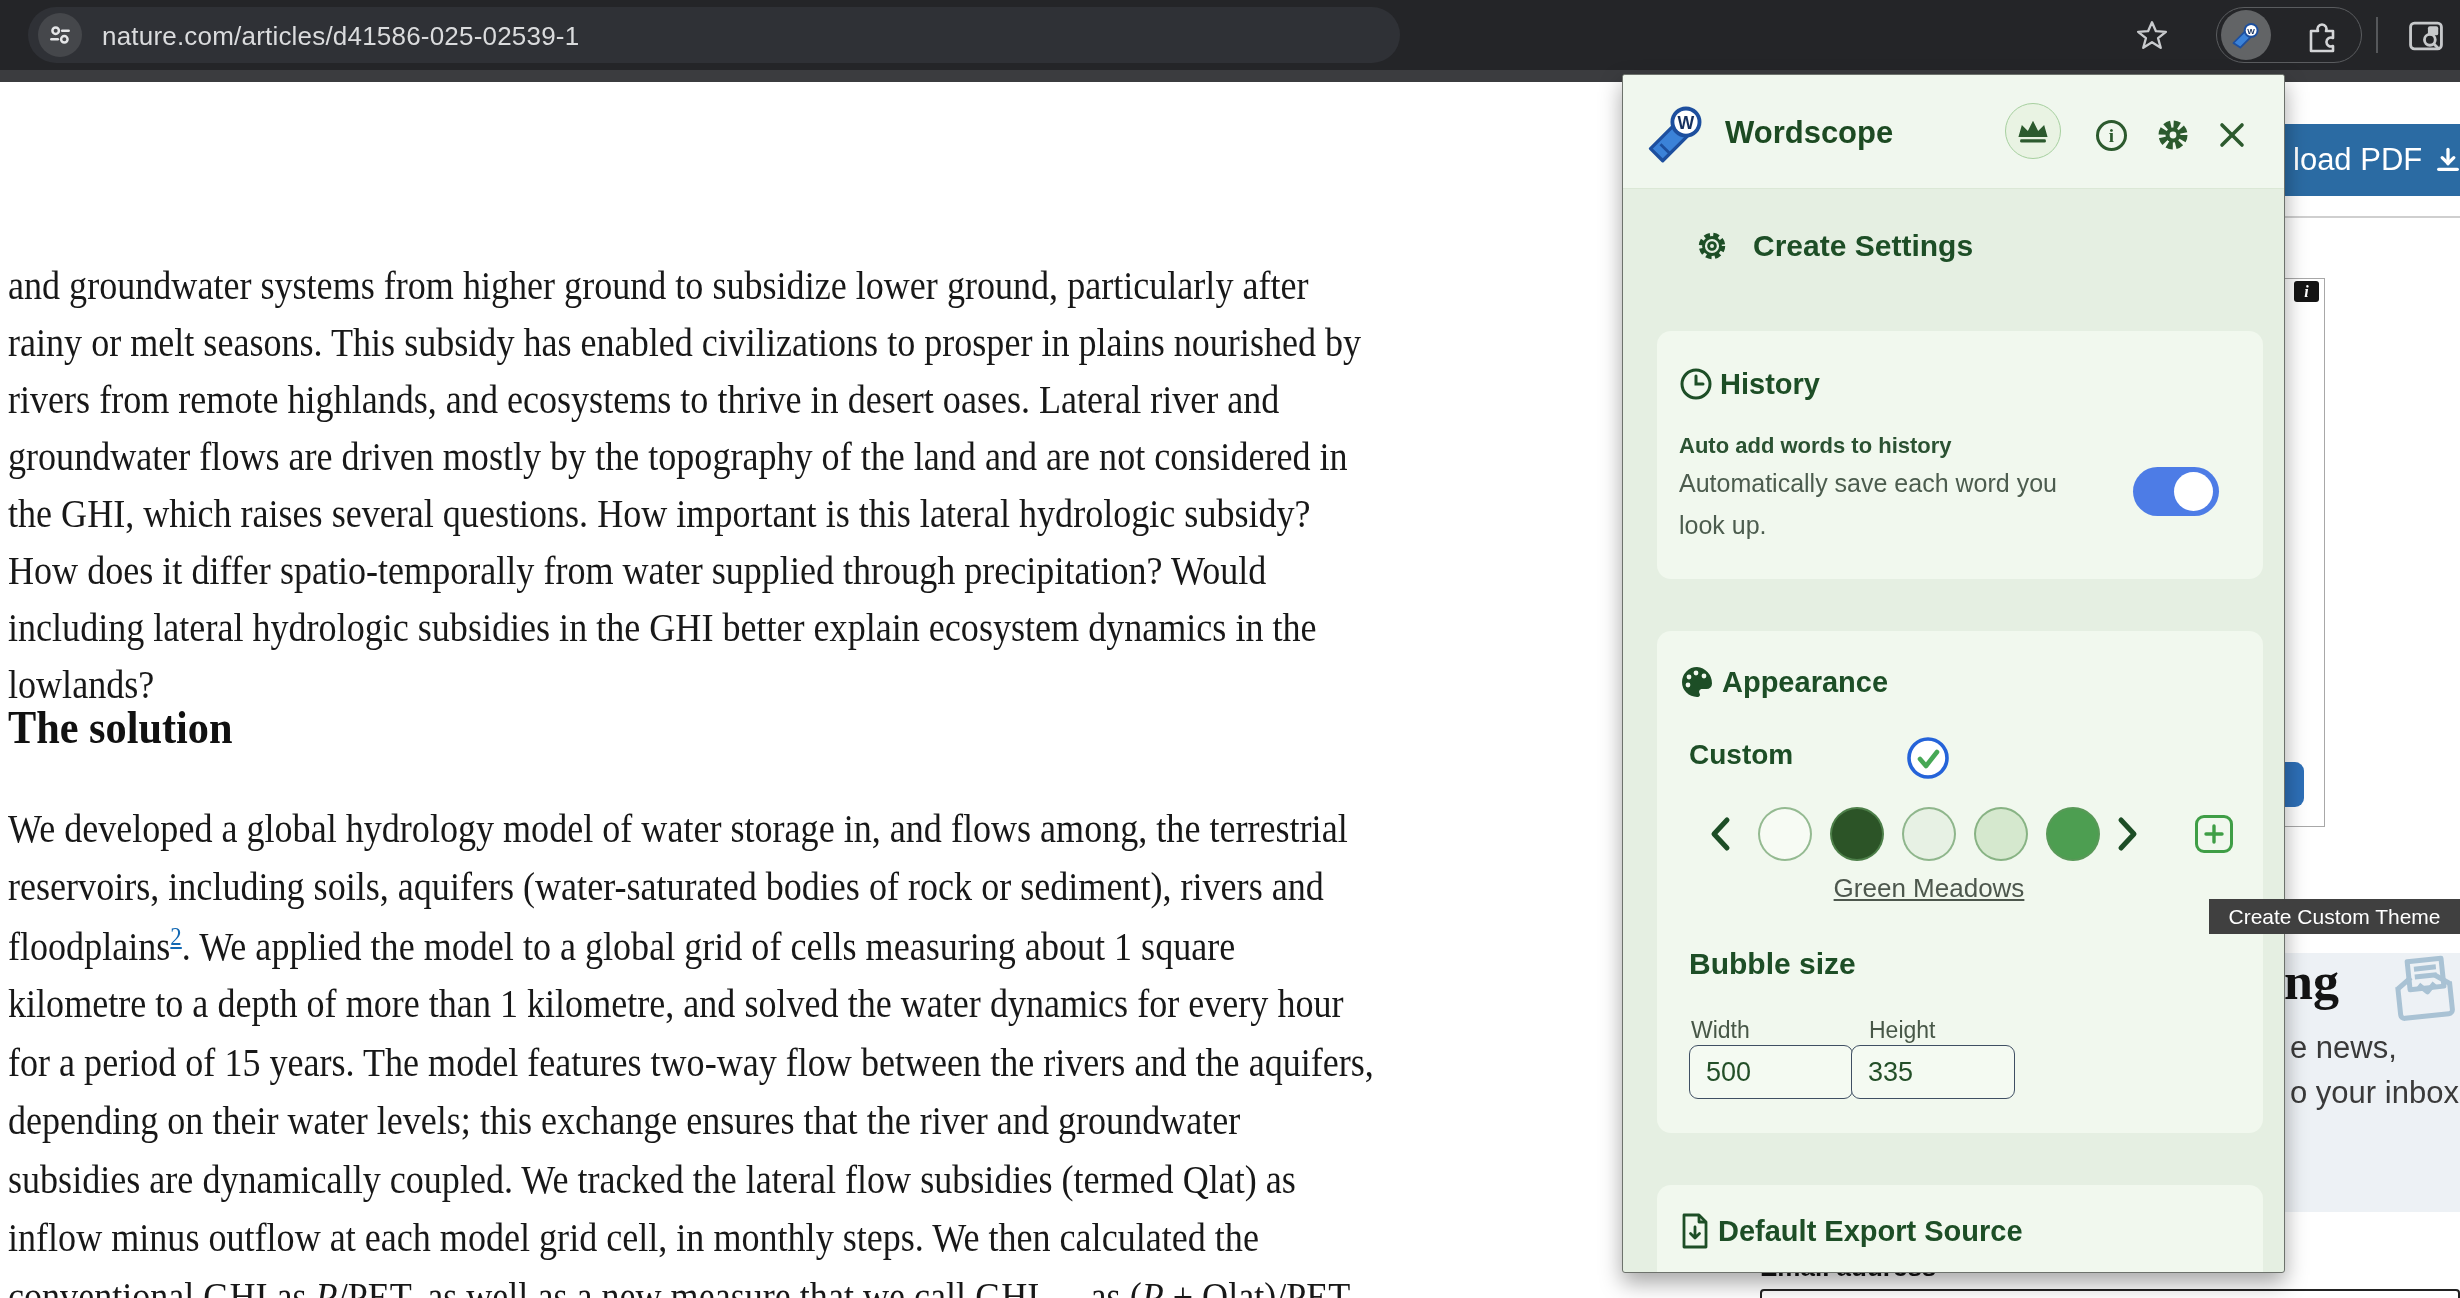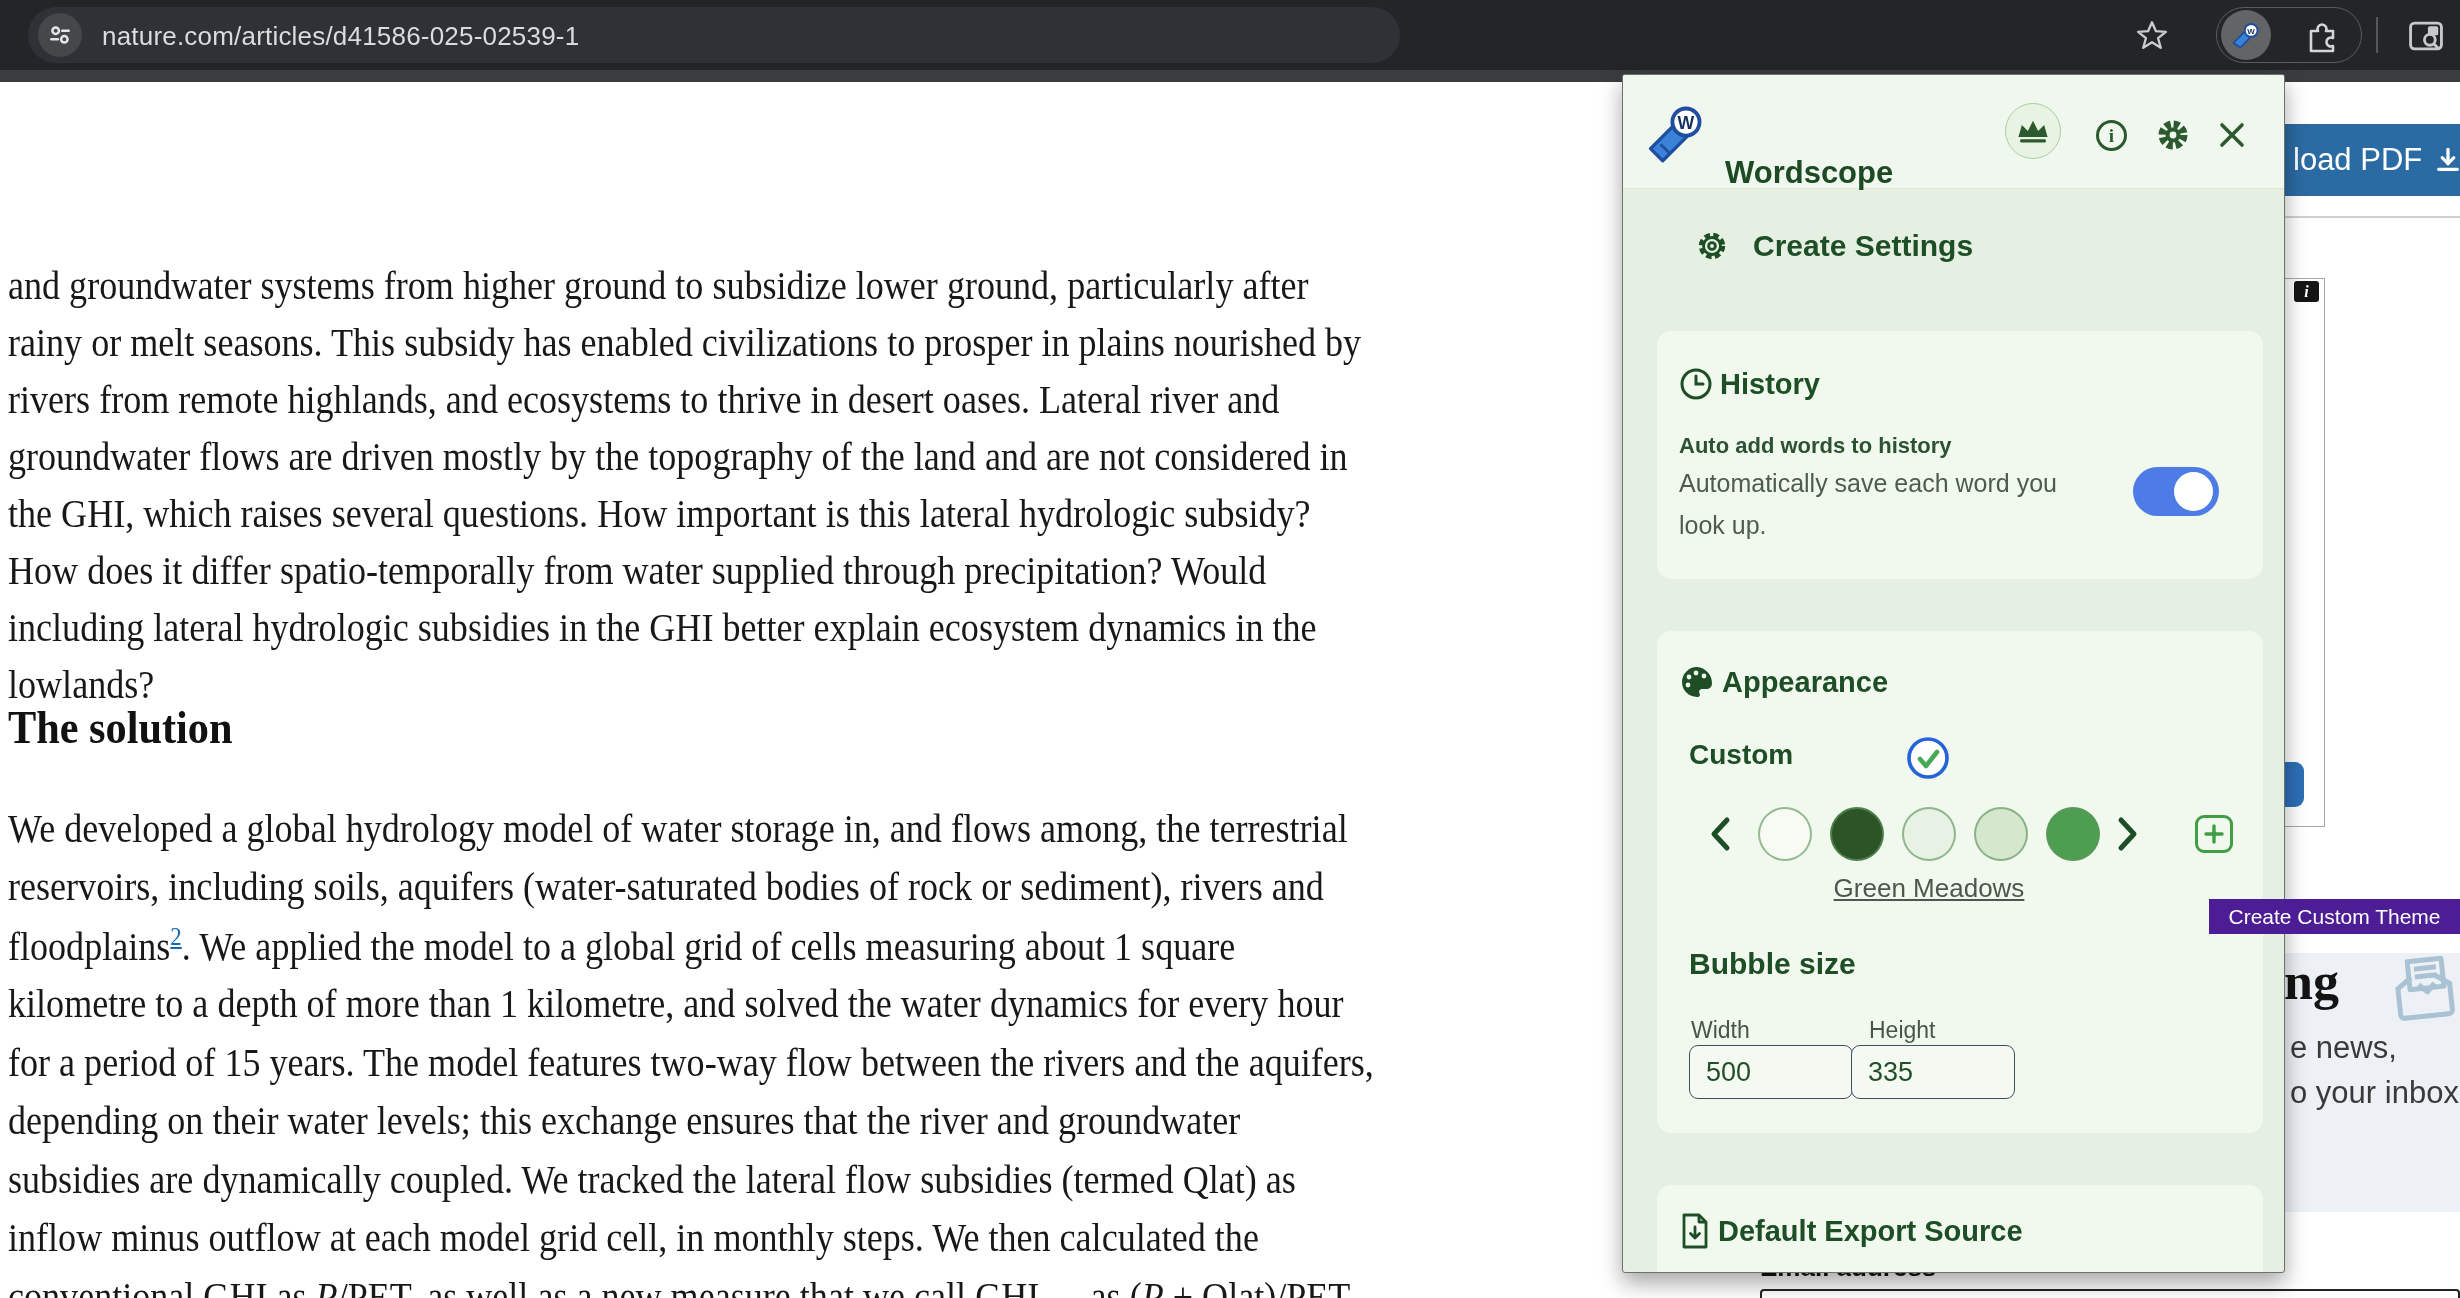--- a/index.html
+++ b/index.html
@@ -55,21 +55,21 @@
   #emaillabel { left:1760px; top:1252px; font-size:26px; font-weight:700; color:#121212; }
   #emailinput { left:1760px; top:1289px; width:700px; height:46px; background:#fff;
                 border:2.5px solid #222; border-radius:4px; font-size:24px; padding:0 10px; }
 
   
   #popup { left:1622px; top:74px; width:663px; height:1199px; background:#e5efe2;
            border:1.5px solid #6d726c; border-radius:3px; overflow:hidden;
            box-shadow:0 10px 22px rgba(0,0,0,.35); }
   #pheader { left:0; top:0; width:100%; height:114px; background:#f0f7ee; border-bottom:1px solid #dbe8d6; }
   #plogo { left:22px; top:26px; }
-  #ptitle { left:102px; top:40px; font-size:31px; font-weight:700; color:#1c4a22;margin-top:40px; }
+  #ptitle { left:102px; top:40px; font-size:31px; font-weight:700; color:#1c4a22; }
   .pbtn { display:flex; align-items:center; justify-content:center; color:#2c5a2e; }
   #crownbtn { left:382px; top:28px; width:56px; height:56px; border-radius:50%; background:#e9f3e3;
               border:1.5px solid #a6cf9f; }
   #infobtn { left:473px; top:45px; width:31px; height:31px; border-radius:50%; border:3px solid #2c5a2e;
              font-size:19px; font-weight:700; font-family:"Liberation Serif", serif; }
   #gearbtn { left:532px; top:42px; width:36px; height:36px; }
   #closebtn { left:594px; top:45px; width:30px; height:30px; }
   .sectionrow { position:absolute; display:flex; align-items:center; gap:24px; color:#1d4e26; }
   #gsrow { left:72px; top:154px; }
   #gsrow .stitle { font-size:30px; font-weight:700; }
@@ -94,21 +94,21 @@
             border:2px solid rgba(96,150,92,.65); }
   #plusbtn { left:538px; top:184px; width:38px; height:38px; border:3px solid #3f9e46; border-radius:9px;
              display:flex; align-items:center; justify-content:center; color:#3f9e46; }
   #themename { left:92px; top:242px; width:360px; text-align:center; font-size:26px; color:#4d574d;text-decoration:underline; }
   #bubblelabel { left:32px; top:316px; font-size:30px; font-weight:700; color:#1d4e26; }
   .dimlabel { position:absolute; top:386px; font-size:23px; color:#475747; }
   .diminput { position:absolute; top:414px; width:164px; height:54px; border:1.5px solid #3f4f63;
               border-radius:9px; background:#f4faf2; font-size:27px; color:#234f28; padding:0 16px;
               font-family:"Liberation Sans", sans-serif; }
   #exporthead { left:22px; top:28px; }
-  #tooltip { left:2209px; top:899px; width:251px; height:35px; background:#4c1d95;
+  #tooltip { left:2209px; top:899px; width:251px; height:35px; background:#404040;
              color:#fff; font-size:21px; display:flex; align-items:center; justify-content:center;
              white-space:nowrap; z-index:40; }
   svg { display:block; }
 </style>
 </head>
 <body>
 
 <div id="stage">
 
   <div id="toolbar" class="abs"></div>

